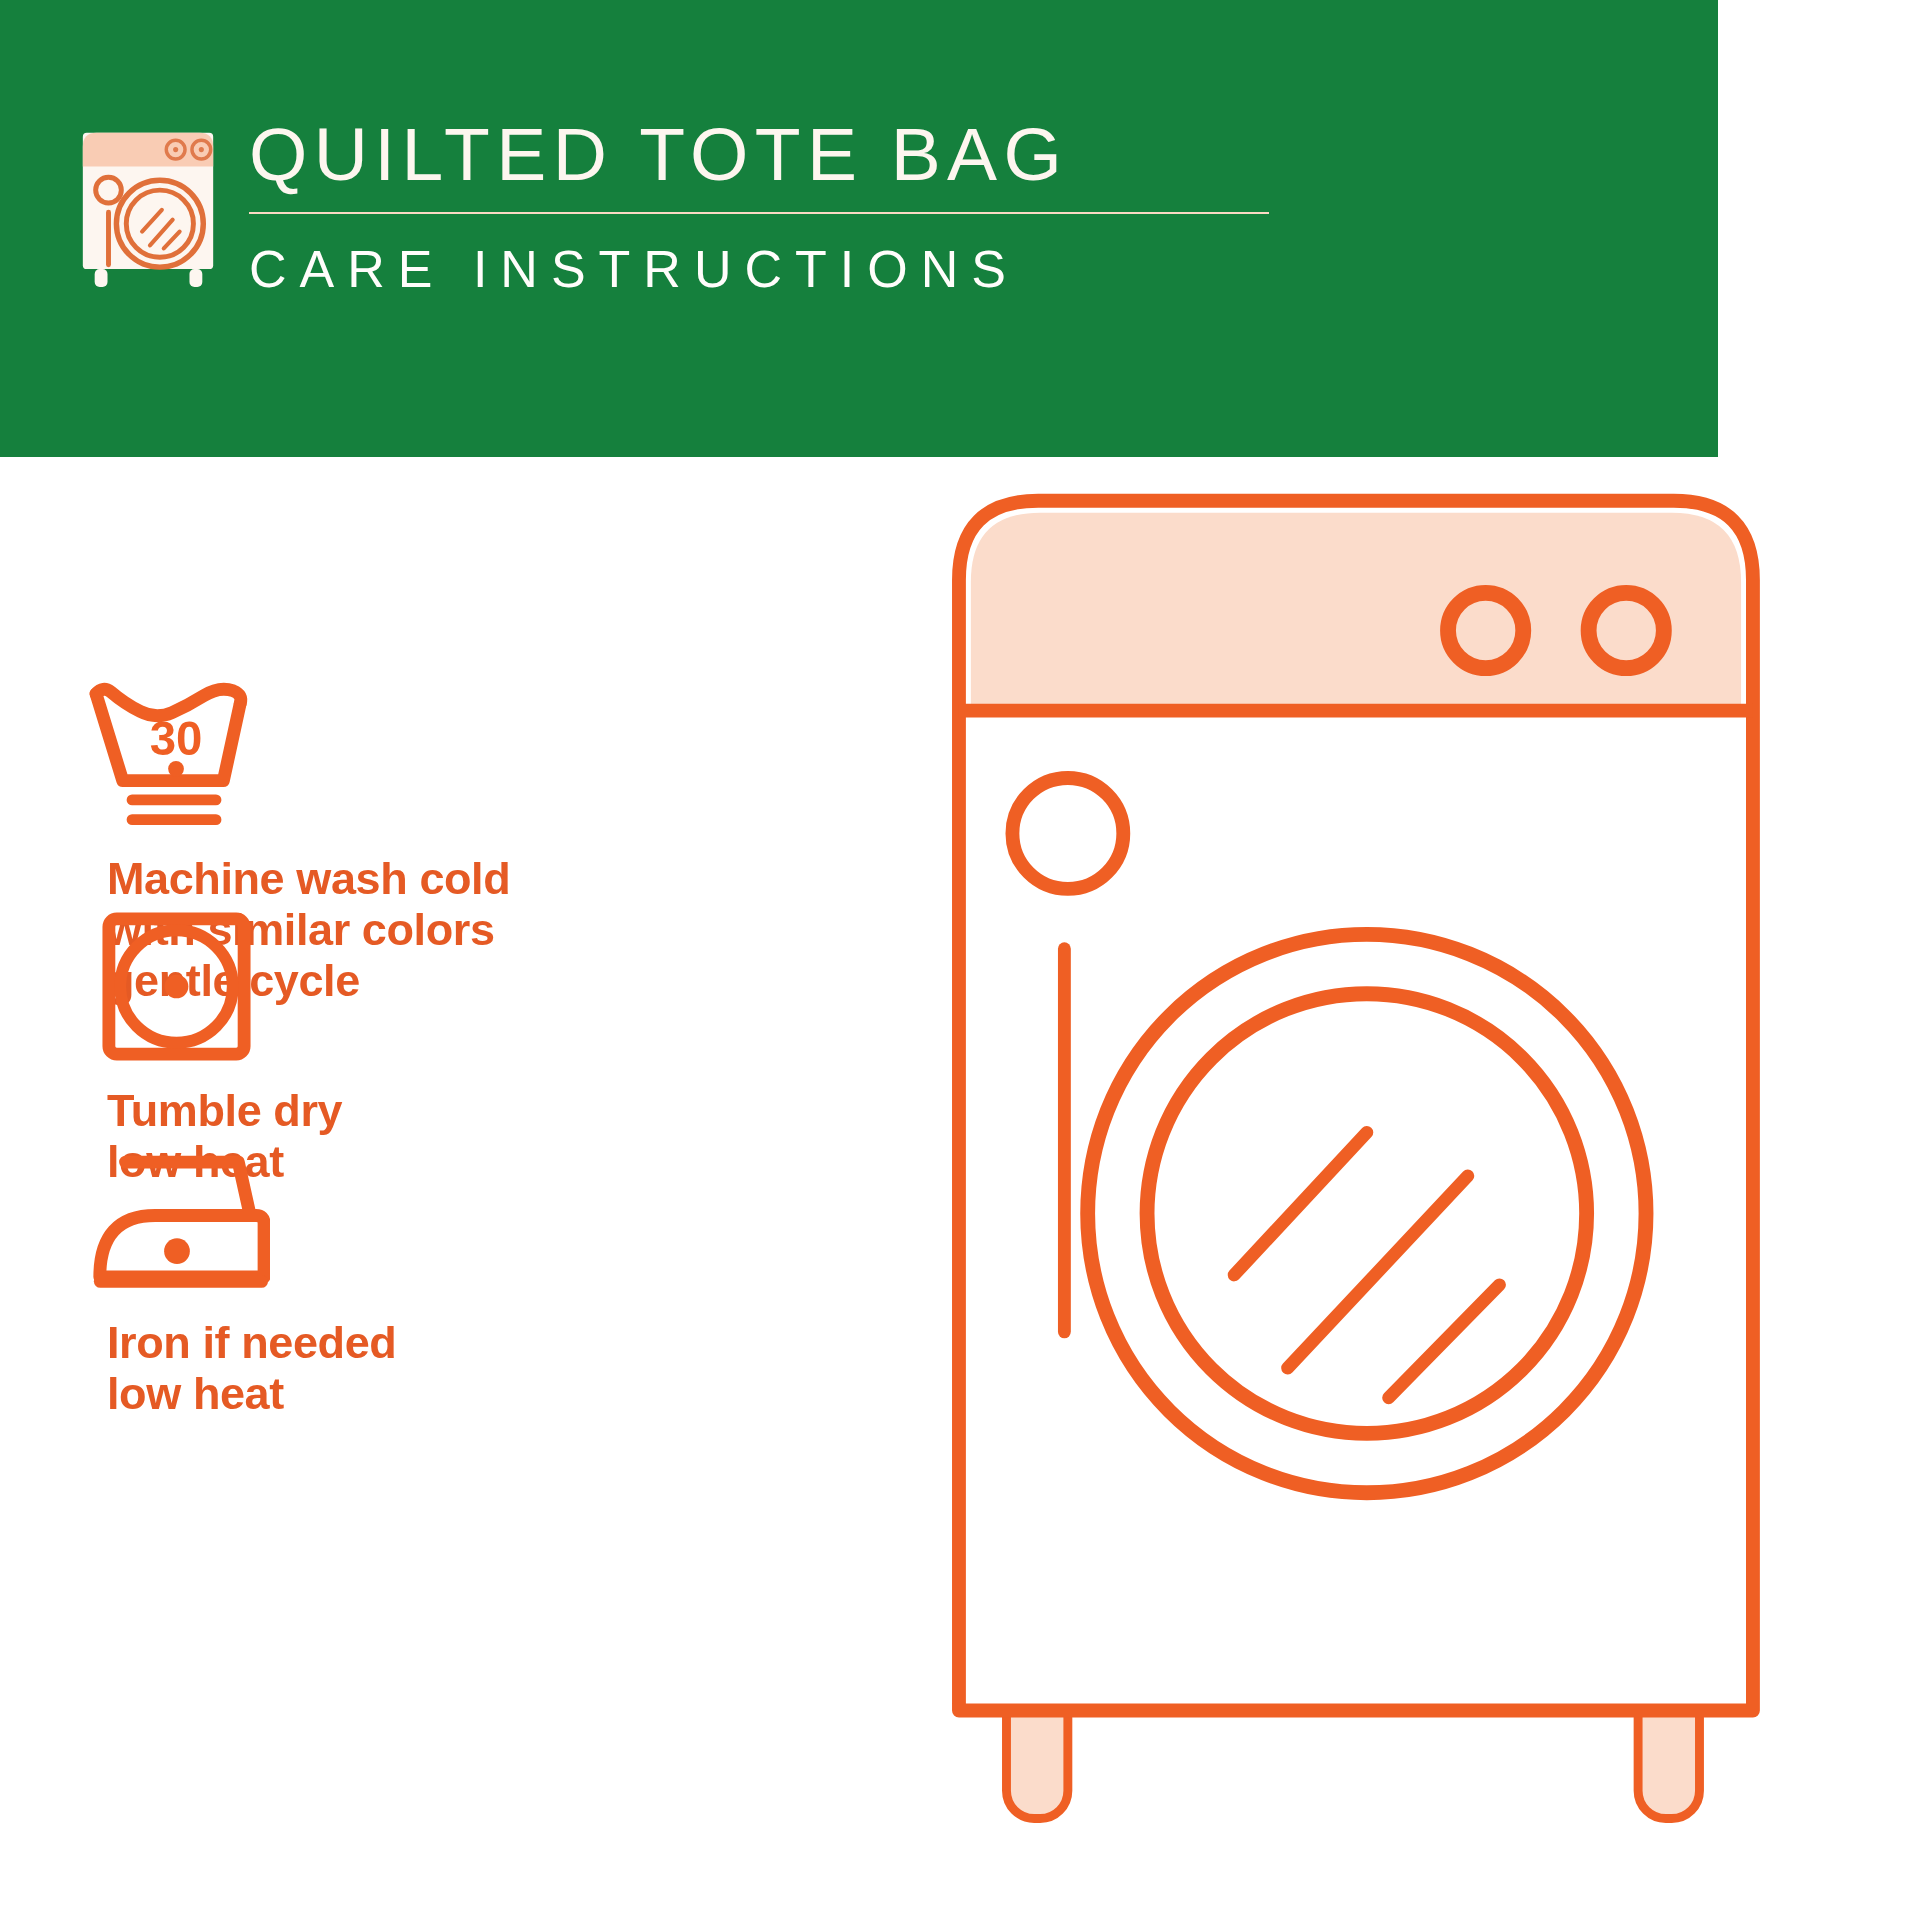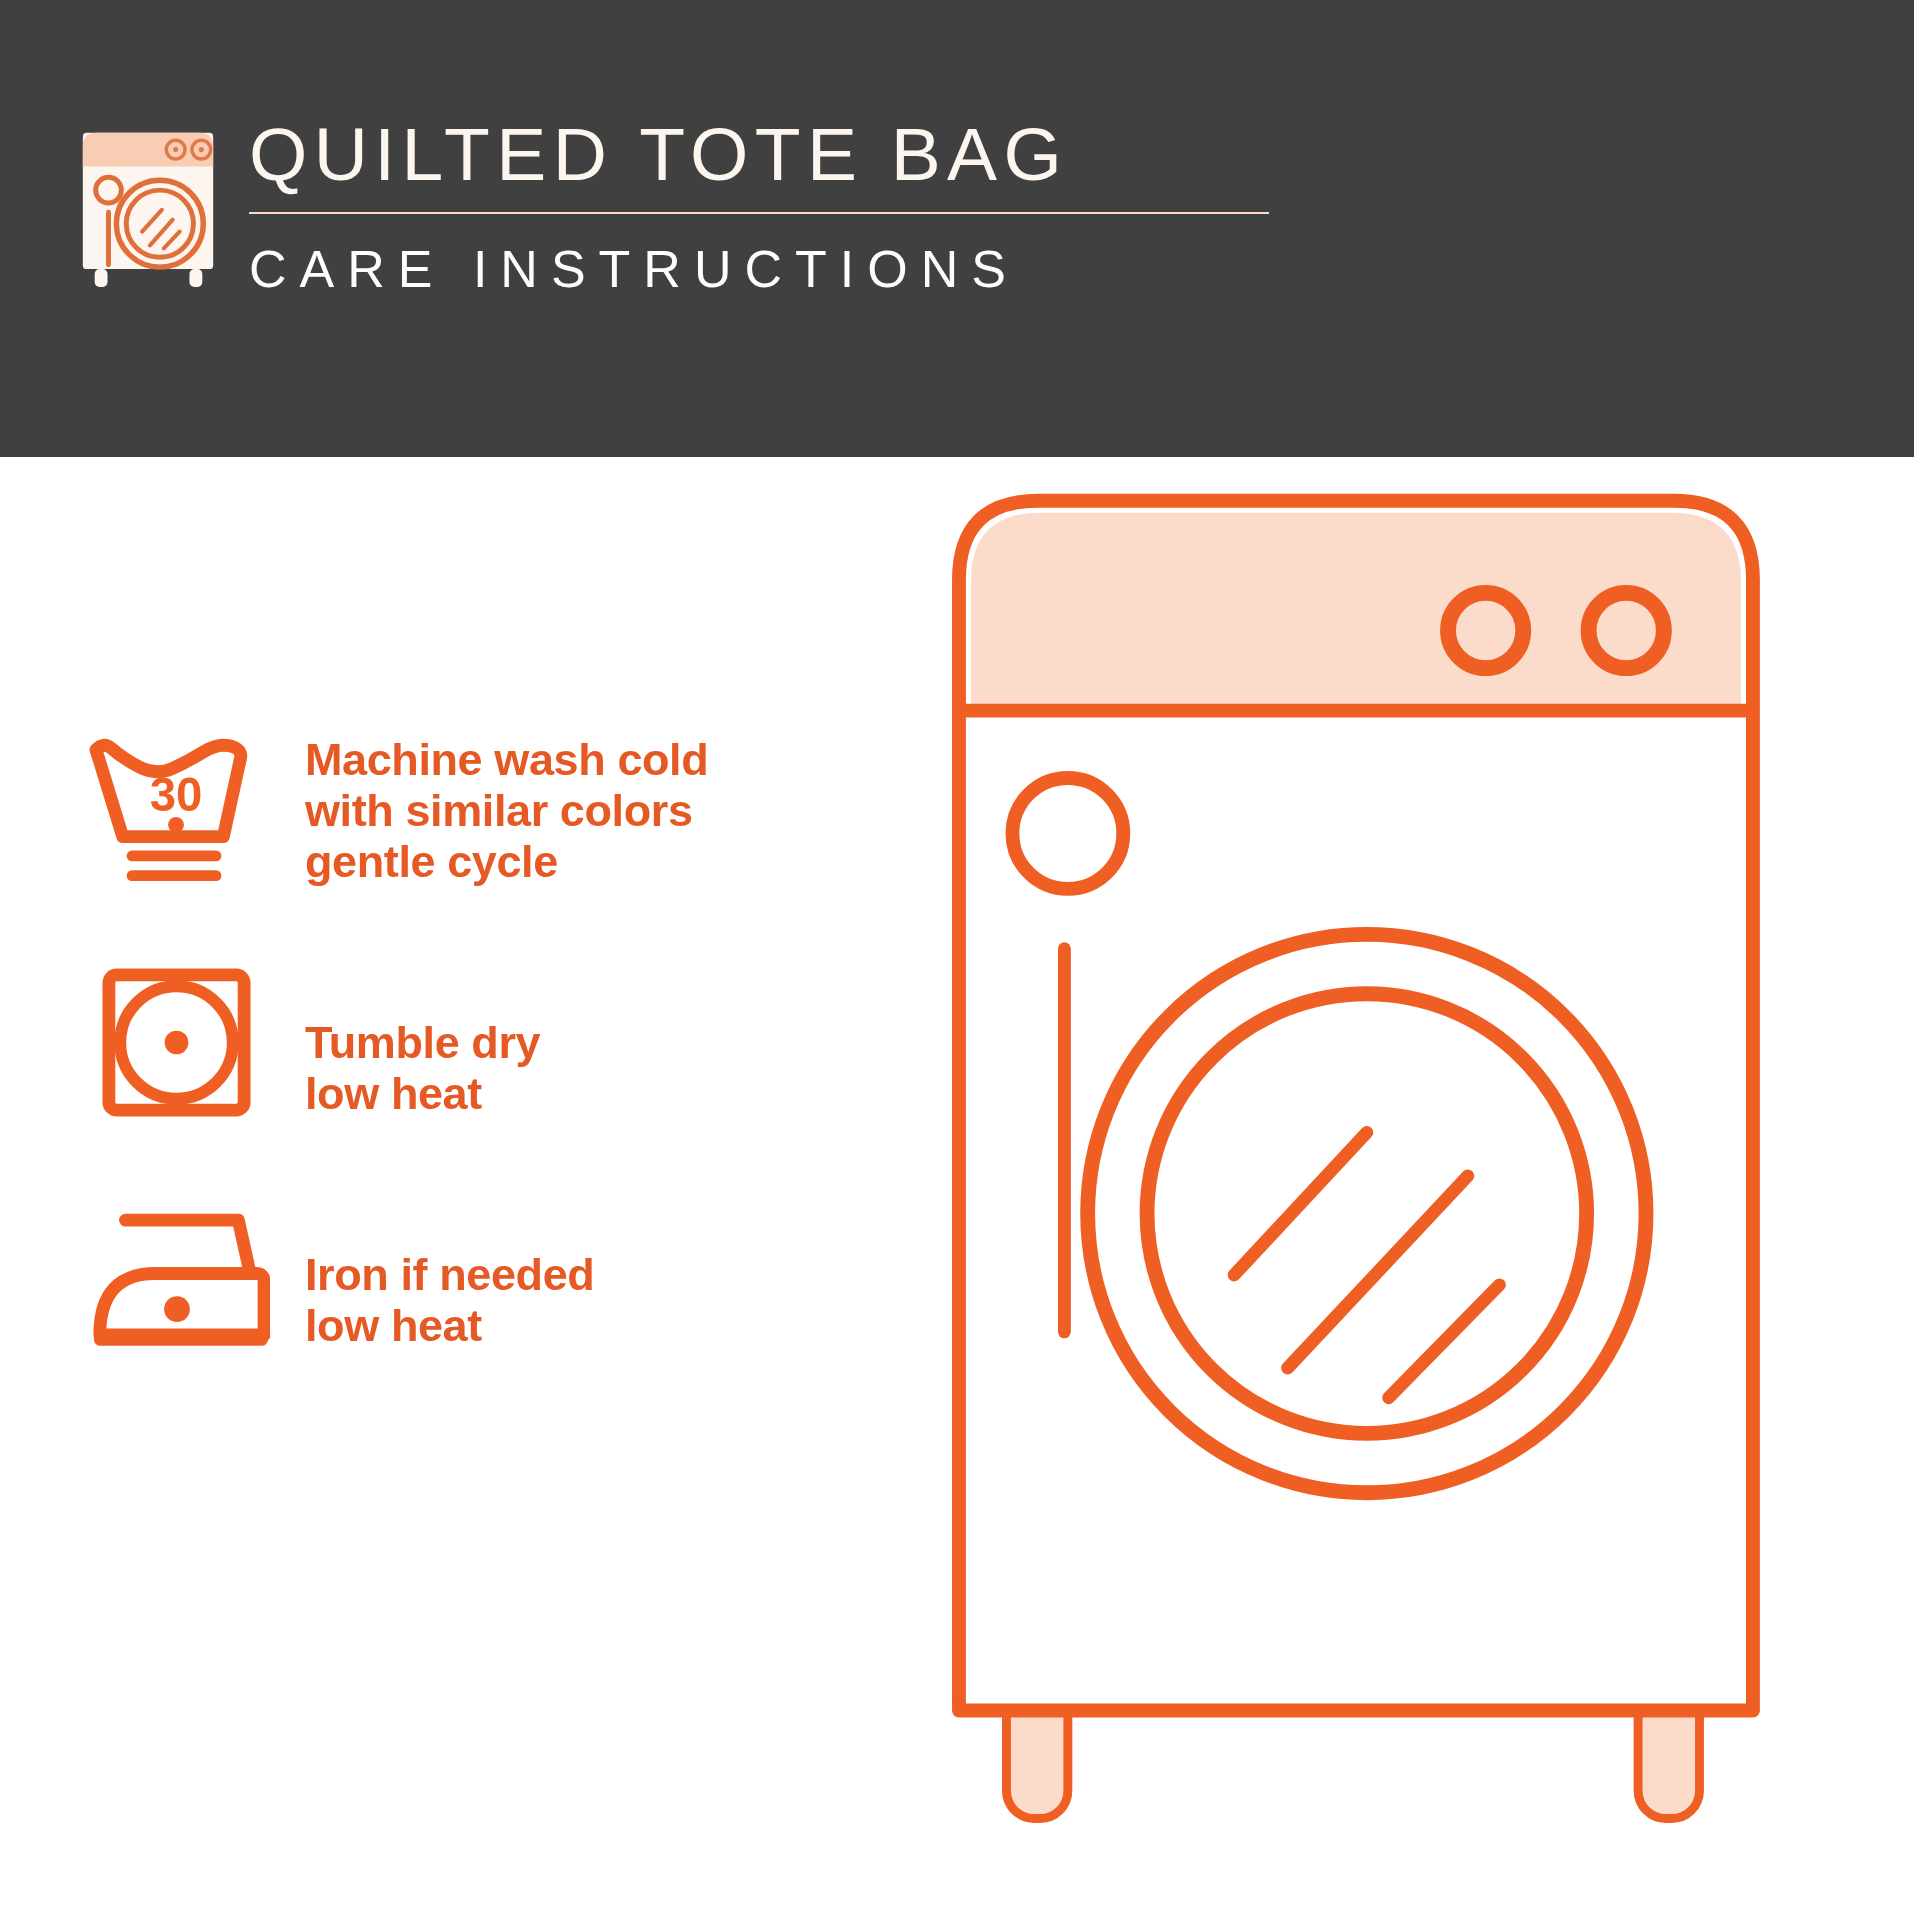--- a/index.html
+++ b/index.html
@@ -8,22 +8,22 @@
     background:#ffffff;
     font-family:"Liberation Sans", sans-serif;
     position:relative;
     overflow:hidden;
   }
 
   
   #header {
     position:absolute;
     left:0; top:0;
-    width:1914px; height:457px;
-    background:#404040;
+    width:1718px; height:457px;
+    background:#15803d;
   }
   #header-inner {
     position:absolute;
     left:69px; top:107px;
     display:flex;
     align-items:flex-start;
   }
   #header-logo {
     width:158px; height:183px;
     flex:0 0 auto;
@@ -65,22 +65,23 @@
 
   
   #care-list {
     position:absolute;
     left:77px;
     top:198px;
     width:851px;
   }
   .care-row {
     display:flex;
-    align-items:flex-end;
+    align-items:flex-start;
     height:232px;
+    flex-direction:column;
   }
   .care-symbol {
     width:198px;
     flex:0 0 198px;
     display:flex;
     align-items:center;
     justify-content:center;
   }
   .care-text {
     margin-left:30px;

